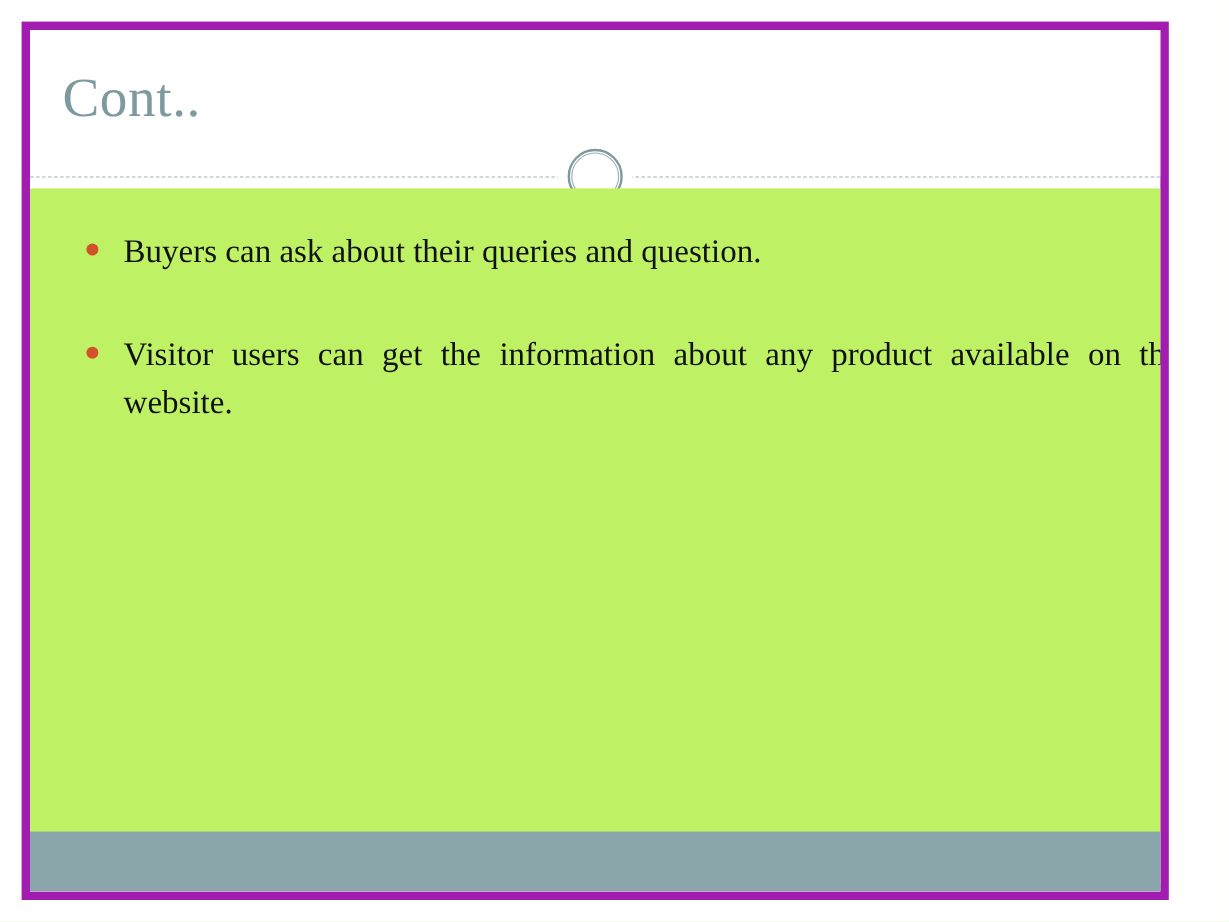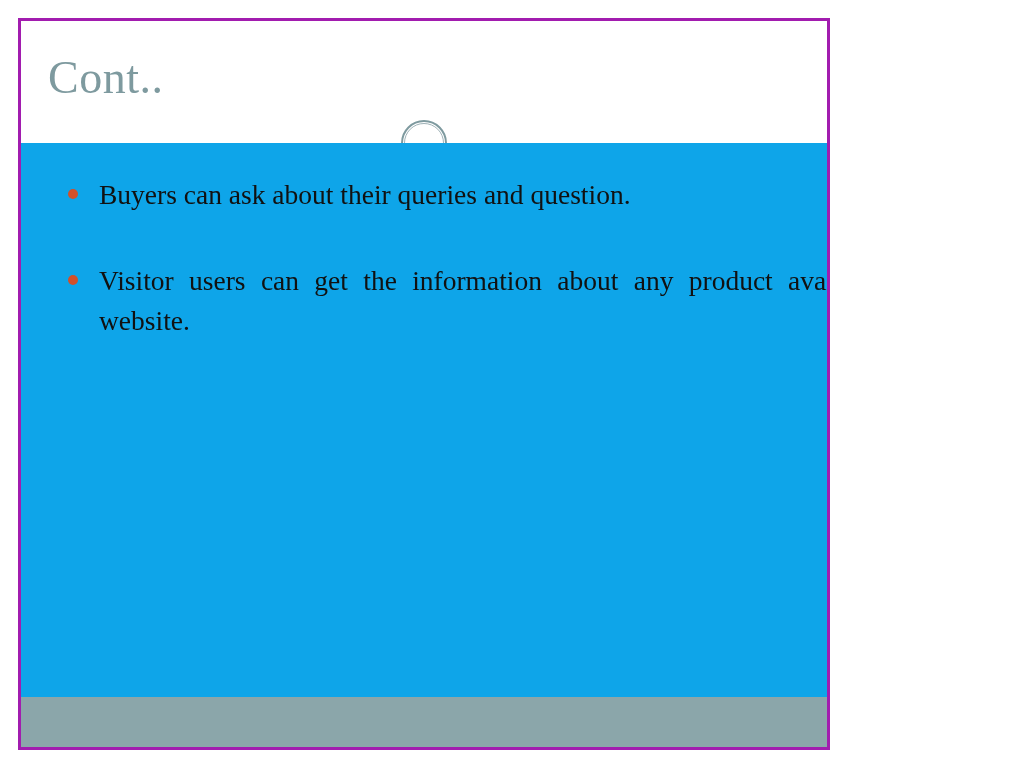--- a/index.html
+++ b/index.html
@@ -10,24 +10,24 @@
   body {
     width: 1024px;
     height: 768px;
     font-family: "Liberation Serif", serif;
   }
 
   .slide {
     position: absolute;
     left: 18px;
     top: 18px;
-    width: 812px;
+    width: 956px;
     height: 732px;
     box-sizing: border-box;
-    border: 3px solid #a21caf;
+    border: 7px solid #a21caf;
     background: #ffffff;
     overflow: hidden;
   }
 
   
   .title-area {
     position: absolute;
     left: 0;
     top: 0;
     width: 100%;
@@ -86,24 +86,24 @@
     box-sizing: border-box;
     border: 1px solid #9fb2b7;
     border-radius: 50%;
     background: #ffffff;
   }
 
   
   .body-area {
     position: absolute;
     left: 0;
-    top: 122px;
+    top: 132px;
     width: 100%;
     height: 580px;
-    background: #0ea5e9;
+    background: #bef264;
   }
   .bullets {
     position: absolute;
     left: 28px;
     top: 32px;
     width: 930px;
   }
   .bullet {
     position: relative;
     padding-left: 50px;

